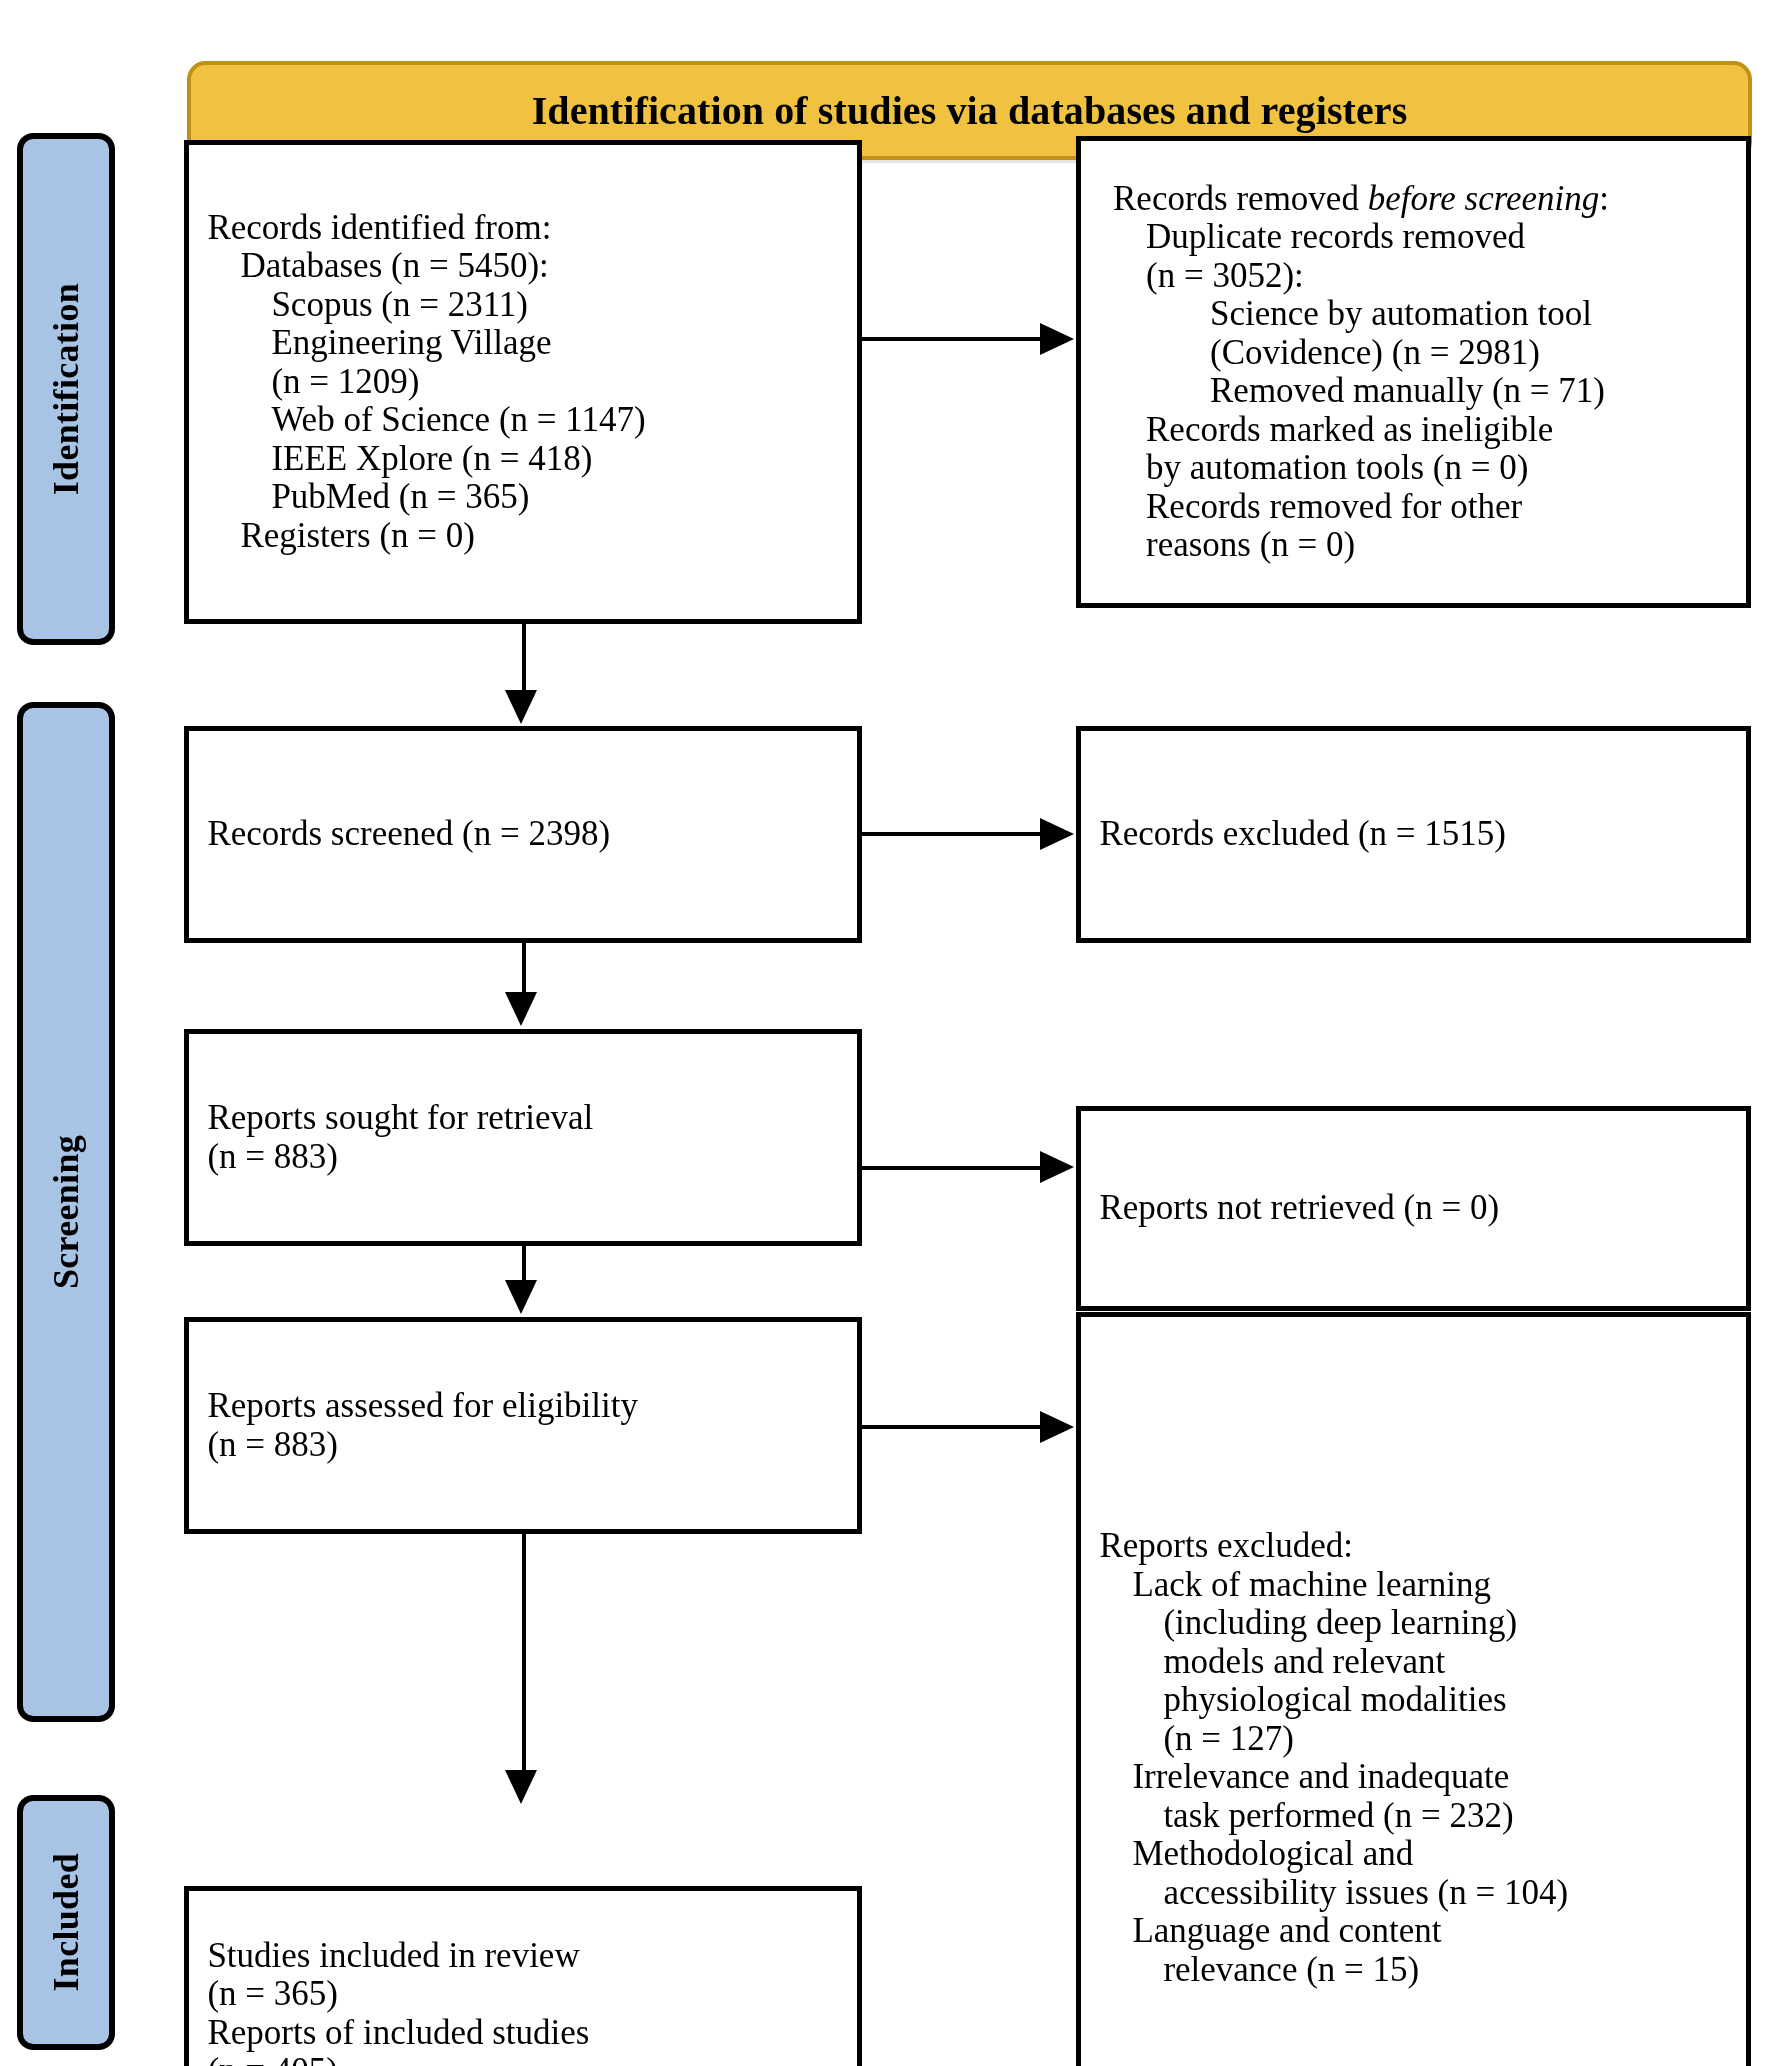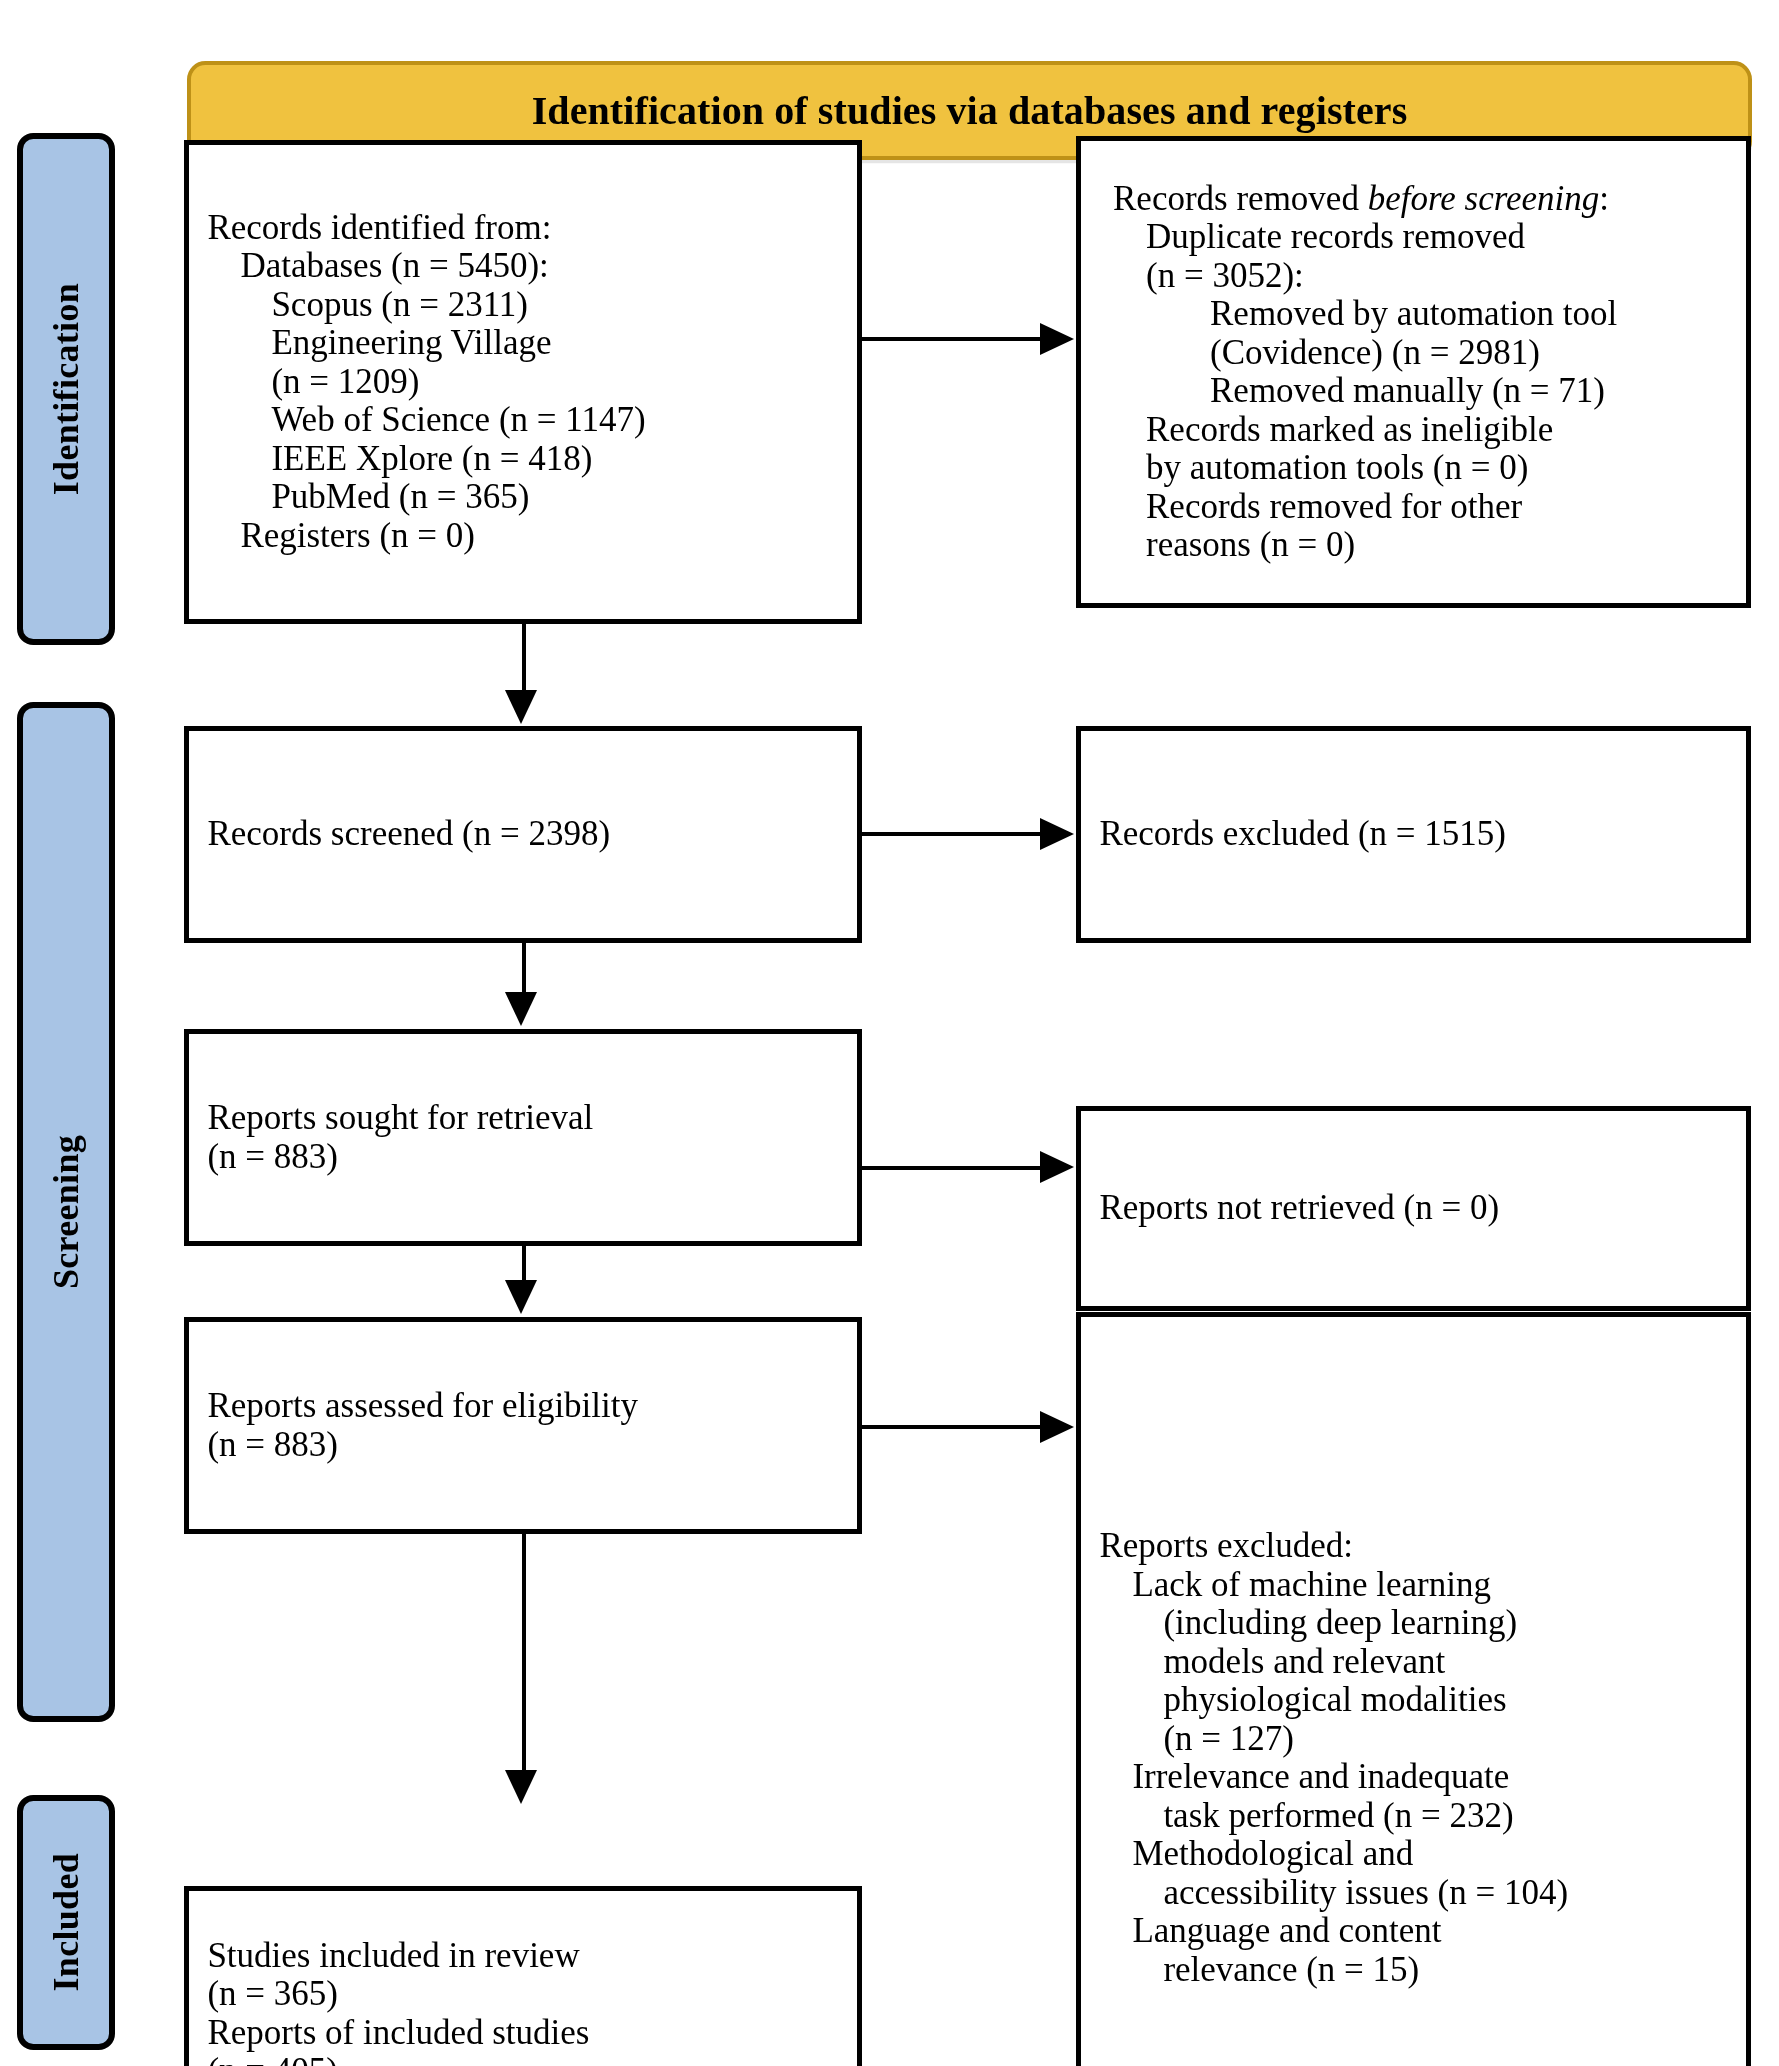--- a/index.html
+++ b/index.html
@@ -141,21 +141,21 @@
     <p class="ind2">Web of Science (n = 1147)</p>
     <p class="ind2">IEEE Xplore (n = 418)</p>
     <p class="ind2">PubMed (n = 365)</p>
     <p class="ind1">Registers (n = 0)</p>
   </div>
 
   <div class="box" id="box-removed">
     <p><span>Records removed </span><span class="it">before screening</span><span>:</span></p>
     <p class="ind1">Duplicate records removed</p>
     <p class="ind1">(n = 3052):</p>
-    <p class="ind3">Removed by automation tool</p>
+    <p class="ind3">Science by automation tool</p>
     <p class="ind3">(Covidence) (n = 2981)</p>
     <p class="ind3">Removed manually (n = 71)</p>
     <p class="ind1">Records marked as ineligible</p>
     <p class="ind1">by automation tools (n = 0)</p>
     <p class="ind1">Records removed for other</p>
     <p class="ind1">reasons (n = 0)</p>
   </div>
 
   <div class="box" id="box-screened">
     <p>Records screened (n = 2398)</p>

